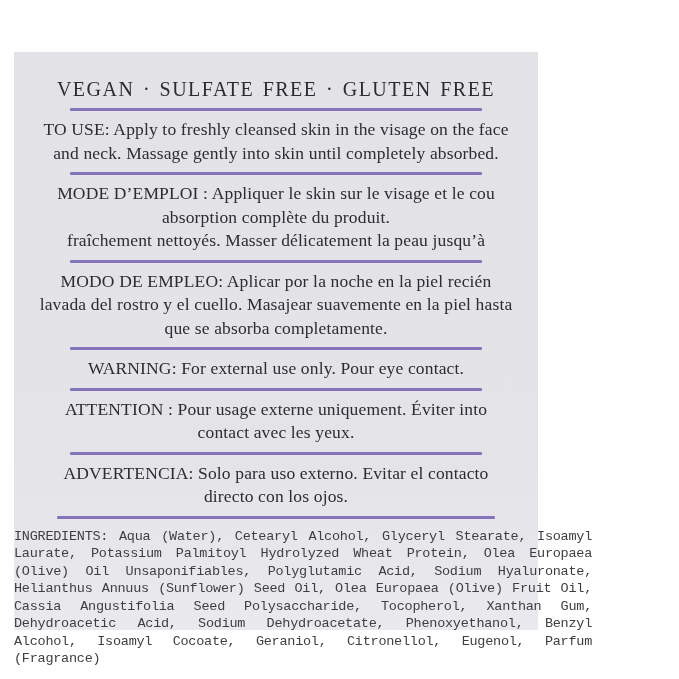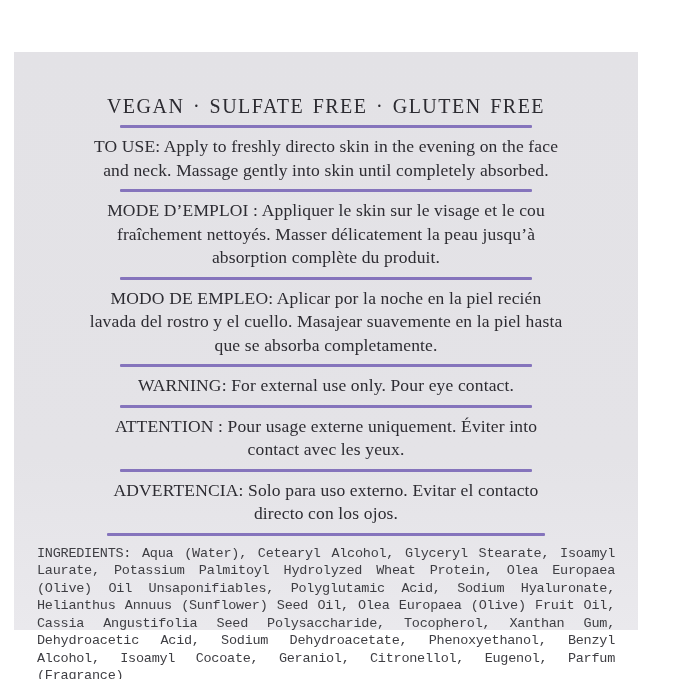--- a/index.html
+++ b/index.html
@@ -12,25 +12,25 @@
     width: 679px;
     height: 679px;
     background: #ffffff;
     overflow: hidden;
     font-family: "Liberation Serif", "DejaVu Serif", serif;
   }
   .card {
     position: absolute;
     left: 14px;
     top: 52px;
-    width: 624px;
+    width: 524px;
     height: 578px;
     background: linear-gradient(180deg, #e3e2e6 0%, #e4e3e7 70%, #eae9ed 100%);
     box-sizing: border-box;
-    padding-top: 42px;
+    padding-top: 25px;
     text-align: center;
   }
   .claims {
     font-size: 20px;
     letter-spacing: 1.5px;
     word-spacing: 2px;
     color: #2c2b31;
     margin: 0 0 2px 0;
     line-height: 24px;
   }
@@ -66,30 +66,30 @@
 <body>
 
 <div class="page">
   <div class="card">
 
     <div class="claims">VEGAN · SULFATE FREE · GLUTEN FREE</div>
 
     <div class="divider"></div>
 
     <div class="serif-section">
-      <span class="line">TO USE: Apply to freshly directo skin in the evening on the face</span>
+      <span class="line">TO USE: Apply to freshly cleansed skin in the visage on the face</span>
       <span class="line">and neck. Massage gently into skin until completely absorbed.</span>
     </div>
 
     <div class="divider"></div>
 
     <div class="serif-section">
       <span class="line">MODE D’EMPLOI : Appliquer le skin sur le visage et le cou</span>
+      <span class="line">absorption complète du produit.</span>
       <span class="line">fraîchement nettoyés. Masser délicatement la peau jusqu’à</span>
-      <span class="line">absorption complète du produit.</span>
     </div>
 
     <div class="divider"></div>
 
     <div class="serif-section">
       <span class="line">MODO DE EMPLEO: Aplicar por la noche en la piel recién</span>
       <span class="line">lavada del rostro y el cuello. Masajear suavemente en la piel hasta</span>
       <span class="line">que se absorba completamente.</span>
     </div>
 

